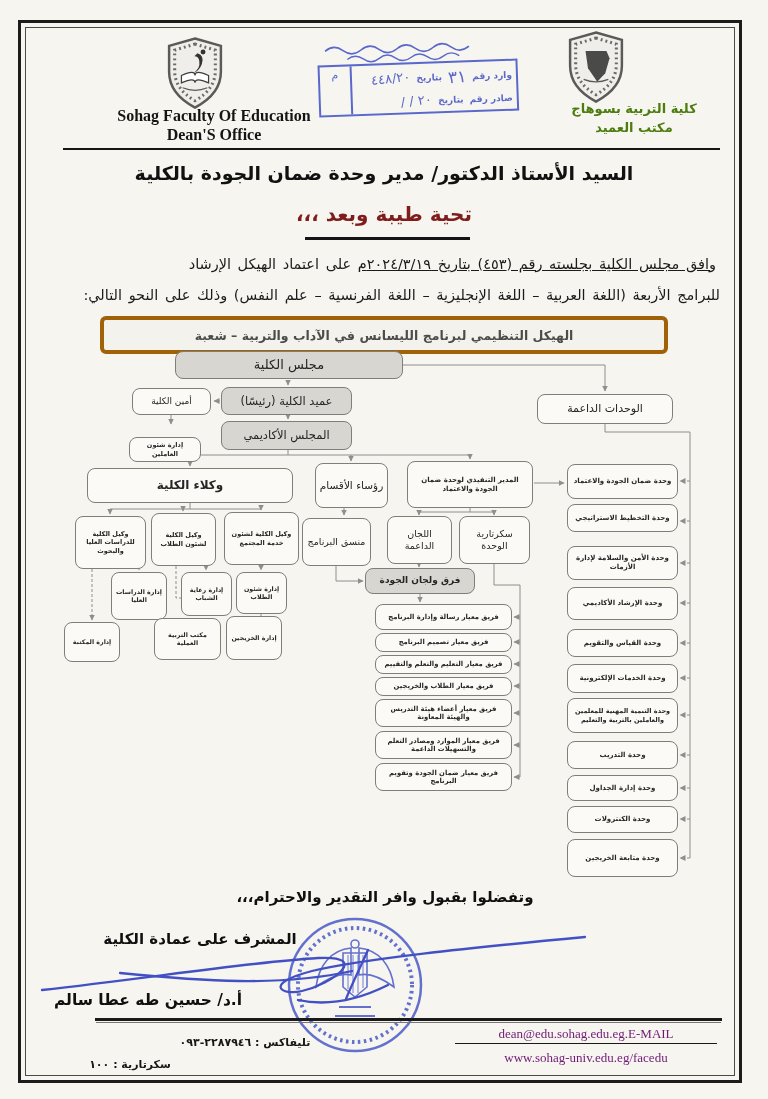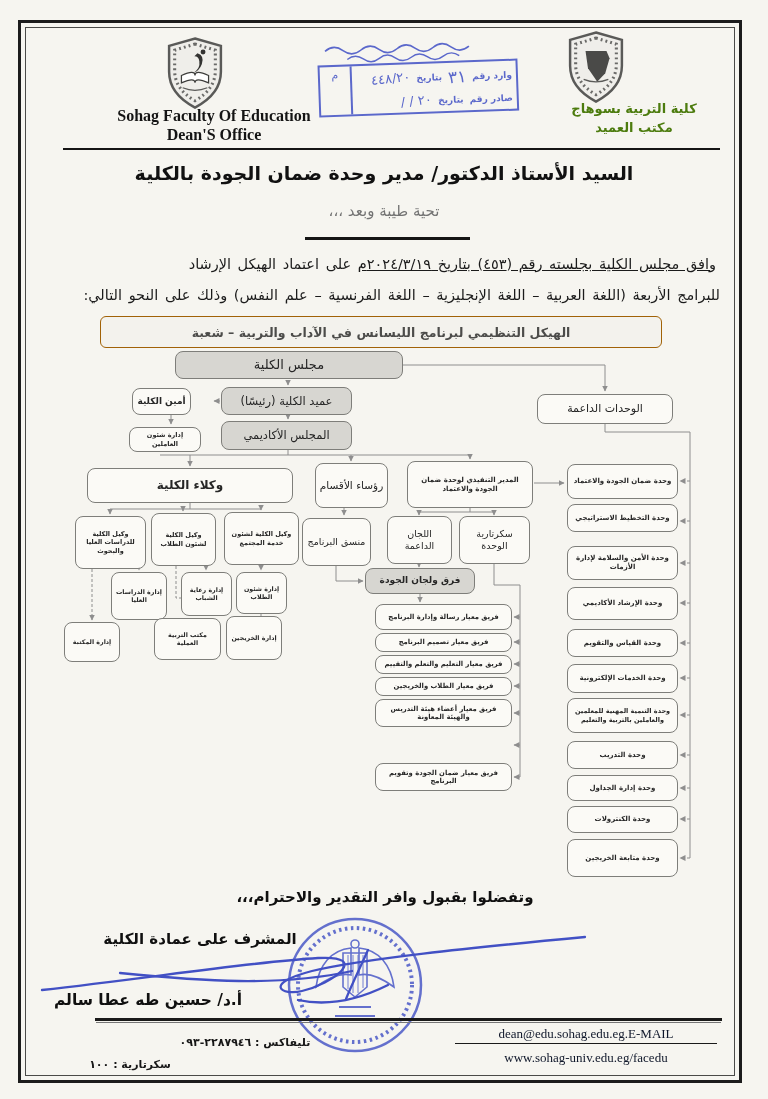--- a/index.html
+++ b/index.html
@@ -25,39 +25,39 @@
   .stamp-box{position:absolute;left:0;top:22px;width:200px;height:52px;border:2px solid #4050c5;
     box-sizing:border-box;display:flex;direction:rtl;}
   .stamp-main{flex:1;display:flex;flex-direction:column;justify-content:space-around;padding:1px 4px;}
   .stamp-row{display:flex;align-items:center;gap:6px;font-size:9px;font-weight:bold;direction:rtl;}
   .s-hand{font-size:13px;font-weight:normal;transform:rotate(-4deg);}
   .s-hand.big{font-size:17px;}
   .stamp-corner{width:30px;border-right:2px solid #4050c5;display:flex;align-items:flex-start;
     justify-content:center;font-size:11px;padding-top:2px;}
   
   .title-line{font-size:19px;font-weight:bold;color:#111;}
-  .greet{font-size:15px;font-weight:normal;color:#737373;}
+  .greet{font-size:20px;font-weight:bold;color:#7f1d1d;}
   .bodyline{font-size:14.5px;color:#1b1b1b;direction:rtl;text-align:right;word-spacing:2px;}
   .uline{text-decoration:underline;}
   .hr-top{position:absolute;left:63px;top:148px;width:657px;height:2px;background:#151515;}
   .hr-greet{position:absolute;left:305px;top:237px;width:165px;height:3px;background:#151515;}
   
   .box{position:absolute;border:1px solid #7e7e7a;border-radius:8px;background:#fbfaf6;
     display:flex;align-items:center;justify-content:center;text-align:center;
     box-sizing:border-box;color:#262626;direction:rtl;line-height:1.25;padding:1px 3px;overflow:hidden;}
   .shade{background:#d7d6d1;}
-  .chart-title{position:absolute;left:100px;top:316px;width:560px;height:30px;border:1px solid #a16207;
+  .chart-title{position:absolute;left:100px;top:316px;width:560px;height:30px;border:4px solid #a16207;
     border-radius:6px;display:flex;align-items:center;justify-content:center;
     font-weight:bold;color:#4c4c4a;font-size:12.5px;direction:rtl;background:#f3f2ed;}
   
   .closing{font-size:15px;font-weight:bold;color:#101010;direction:rtl;text-align:center;}
   .signer{font-size:15px;font-weight:bold;color:#101010;direction:rtl;}
   .foot-rule{position:absolute;left:95px;top:1018px;width:627px;height:3px;background:#1a1a1a;
     box-shadow:0 3px 0 -1px #777;}
-  .foot-en{font-family:"Liberation Serif",serif;font-size:13px;color:#0f172a;text-align:center;}
+  .foot-en{font-family:"Liberation Serif",serif;font-size:13px;color:#701a75;text-align:center;}
   .foot-ar{font-size:11px;font-weight:bold;color:#161616;direction:rtl;}
   .email-u{border-bottom:1.5px solid #1a1a1a;padding-bottom:1px;}
   svg{display:block;}
 </style>
 </head>
 <body>
 
 <div class="page">
 
   <div class="frame-outer">
@@ -182,23 +182,23 @@
         <path d="M690,788 H680" marker-end="url(#arr)"></path>
         <path d="M690,819 H680" marker-end="url(#arr)"></path>
         <path d="M690,858 H680" marker-end="url(#arr)"></path>
       </g>
       <path d="M534,483 H564" marker-end="url(#arr)"></path>
     </g>
   </svg>
 
   <div class="box shade" style="left:175px;top:351px;width:228px;height:28px;font-size:13px">مجلس الكلية</div>
   <div class="box shade" style="left:221px;top:387px;width:131px;height:28px;font-size:11.5px">عميد الكلية (رئيسًا)</div>
-  <div class="box" style="left:132px;top:388px;width:59px;height:27px;font-size:9px;font-weight:bold">أمين الكلية</div>
+  <div class="box" style="left:132px;top:388px;width:79px;height:27px;font-size:9px;font-weight:normal">أمين الكلية</div>
   <div class="box" style="left:537px;top:394px;width:136px;height:30px;font-size:11px">الوحدات الداعمة</div>
-  <div class="box" style="left:129px;top:427px;width:72px;height:25px;font-size:6.5px;font-weight:bold">إدارة شئون العاملين</div>
+  <div class="box" style="left:129px;top:437px;width:72px;height:25px;font-size:6.5px;font-weight:bold">إدارة شئون العاملين</div>
   <div class="box shade" style="left:221px;top:421px;width:131px;height:29px;font-size:11.5px">المجلس الأكاديمي</div>
   <div class="box" style="left:87px;top:468px;width:206px;height:35px;font-size:12px;font-weight:bold">وكلاء الكلية</div>
   <div class="box" style="left:315px;top:463px;width:73px;height:45px;font-size:10.5px">رؤساء الأقسام</div>
   <div class="box" style="left:407px;top:461px;width:126px;height:47px;font-size:7px;font-weight:bold">المدير التنفيذي لوحدة ضمان الجودة والاعتماد</div>
   <div class="box" style="left:75px;top:516px;width:71px;height:53px;font-size:6.5px;font-weight:bold">وكيل الكلية للدراسات العليا والبحوث</div>
   <div class="box" style="left:151px;top:513px;width:65px;height:53px;font-size:6.5px;font-weight:bold">وكيل الكلية لشئون الطلاب</div>
   <div class="box" style="left:224px;top:512px;width:75px;height:53px;font-size:6.5px;font-weight:bold">وكيل الكلية لشئون خدمة المجتمع</div>
   <div class="box" style="left:302px;top:518px;width:69px;height:48px;font-size:9.5px">منسق البرنامج</div>
   <div class="box" style="left:387px;top:516px;width:65px;height:48px;font-size:9.5px">اللجان الداعمة</div>
   <div class="box" style="left:459px;top:516px;width:71px;height:48px;font-size:9.5px">سكرتارية الوحدة</div>
@@ -208,20 +208,21 @@
   <div class="box" style="left:236px;top:572px;width:51px;height:42px;font-size:6.3px;font-weight:bold">إدارة شئون الطلاب</div>
   <div class="box" style="left:64px;top:622px;width:56px;height:40px;font-size:6.3px;font-weight:bold">إدارة المكتبة</div>
   <div class="box" style="left:154px;top:618px;width:67px;height:42px;font-size:6.3px;font-weight:bold">مكتب التربية العملية</div>
   <div class="box" style="left:226px;top:616px;width:56px;height:44px;font-size:6.3px;font-weight:bold">إدارة الخريجين</div>
 
   <div class="box" style="left:375px;top:604px;width:137px;height:26px;font-size:6.8px;font-weight:bold">فريق معيار رسالة وإدارة البرنامج</div>
   <div class="box" style="left:375px;top:633px;width:137px;height:19px;font-size:6.8px;font-weight:bold">فريق معيار تصميم البرنامج</div>
   <div class="box" style="left:375px;top:655px;width:137px;height:19px;font-size:6.8px;font-weight:bold">فريق معيار التعليم والتعلم والتقييم</div>
   <div class="box" style="left:375px;top:677px;width:137px;height:19px;font-size:6.8px;font-weight:bold">فريق معيار الطلاب والخريجين</div>
   <div class="box" style="left:375px;top:699px;width:137px;height:28px;font-size:6.8px;font-weight:bold">فريق معيار أعضاء هيئة التدريس والهيئة المعاونة</div>
+  <div class="box" style="left:375px;top:731px;width:137px;height:28px;font-size:6.8px;font-weight:bold">فريق معيار الموارد ومصادر التعلم والتسهيلات الداعمة</div>
   <div class="box" style="left:375px;top:763px;width:137px;height:28px;font-size:6.8px;font-weight:bold">فريق معيار ضمان الجودة وتقويم البرنامج</div>
 
   <div class="box" style="left:567px;top:464px;width:111px;height:35px;font-size:7px;font-weight:bold">وحدة ضمان الجودة والاعتماد</div>
   <div class="box" style="left:567px;top:504px;width:111px;height:28px;font-size:7px;font-weight:bold">وحدة التخطيط الاستراتيجي</div>
   <div class="box" style="left:567px;top:546px;width:111px;height:34px;font-size:7px;font-weight:bold">وحدة الأمن والسلامة لإدارة الأزمات</div>
   <div class="box" style="left:567px;top:587px;width:111px;height:33px;font-size:7px;font-weight:bold">وحدة الإرشاد الأكاديمي</div>
   <div class="box" style="left:567px;top:629px;width:111px;height:28px;font-size:7px;font-weight:bold">وحدة القياس والتقويم</div>
   <div class="box" style="left:567px;top:664px;width:111px;height:29px;font-size:7px;font-weight:bold">وحدة الخدمات الإلكترونية</div>
   <div class="box" style="left:567px;top:698px;width:111px;height:35px;font-size:6.5px;font-weight:bold">وحدة التنمية المهنية للمعلمين والعاملين بالتربية والتعليم</div>
   <div class="box" style="left:567px;top:741px;width:111px;height:28px;font-size:7px;font-weight:bold">وحدة التدريب</div>

